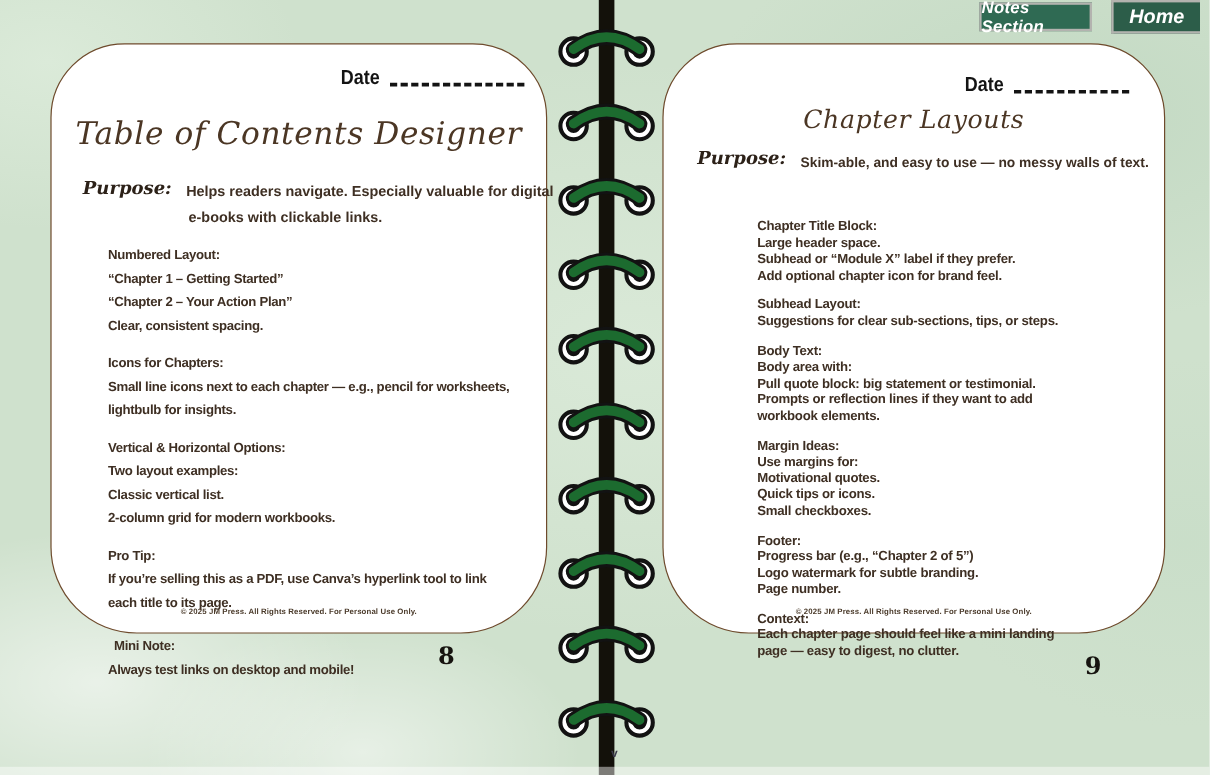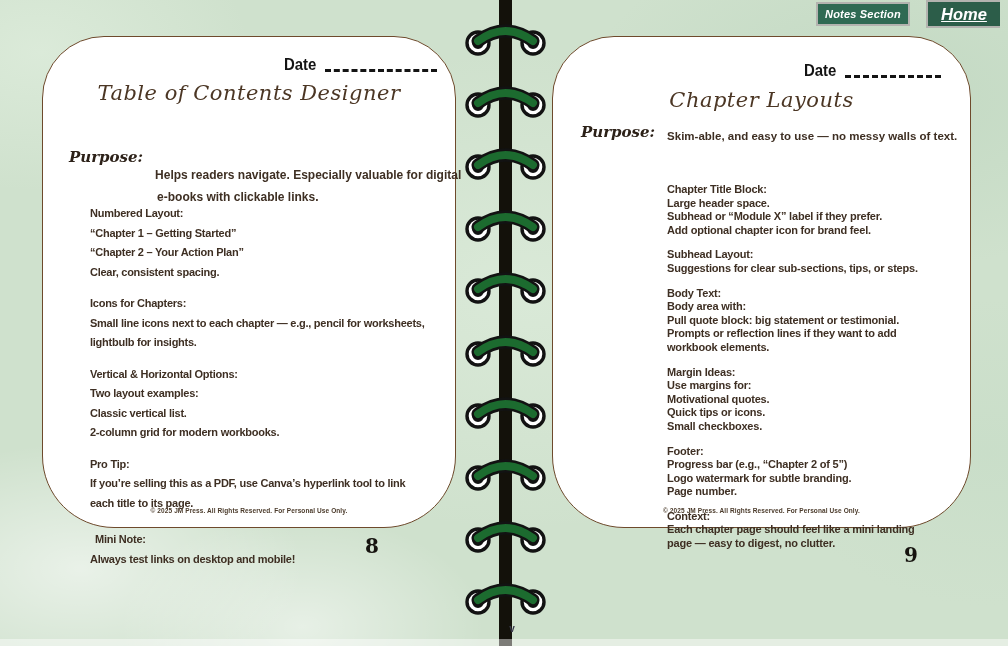--- a/index.html
+++ b/index.html
@@ -37,40 +37,40 @@
   }
   .date-line { border-bottom:3px dashed #141414; margin-left:4px; margin-bottom:3px; }
   .page.left  .date-line { width:112px; }
   .page.right .date-line { width:96px; }
 
   .page-title {
     position:absolute; width:100%; text-align:center;
     font-family:"DejaVu Serif", serif; font-style:italic;
     color:#4b3624; letter-spacing:0.5px;
   }
-  .page.left  .page-title { top:44px; font-size:21px; }
+  .page.left  .page-title { top:60px; font-size:26px; }
   .page.right .page-title { top:51px; font-size:21px; }
 
   .purpose-row { position:absolute; display:flex; }
   .page.left  .purpose-row { left:26px; top:111px; }
   .page.right .purpose-row { left:28px; top:86px; }
   .purpose-label {
     font-family:"DejaVu Serif", serif; font-style:italic; font-weight:bold;
     font-size:15px; color:#2c2118; margin-right:12px; white-space:nowrap;
   }
   .purpose-body { color:#3e2f23; font-weight:bold; white-space:nowrap; }
-  .page.left  .purpose-body { font-size:12px;margin-top:16px; }
+  .page.left  .purpose-body { font-size:12px; }
   .page.left  .purpose-body div { line-height:22px; }
   .page.left  .purpose-body div + div { margin-left:2px; }
   .page.right .purpose-body { font-size:11.5px; }
   .page.right .purpose-body div { line-height:27px; }
 
   .sections { position:absolute; }
   .page.left  .sections { left:47px; top:167px; }
-  .page.right .sections { left:78px; top:146px;margin-left:36px; }
+  .page.right .sections { left:78px; top:146px; }
   .section { }
   .page.left  .section { margin-bottom:12px; }
   .page.right .section { margin-bottom:11px; }
   .line { color:#3e2f23; font-weight:bold; white-space:nowrap; }
   .page.left  .line { font-size:11px; line-height:19.5px; letter-spacing:-0.25px; }
   .page.right .line { font-size:11px;  line-height:13.6px; letter-spacing:-0.2px; }
   .indent-sm { margin-left:5px; }
 
   .page-number {
     position:absolute; font-family:"DejaVu Serif", serif;
@@ -92,25 +92,25 @@
     font-size:10px; font-weight:bold; color:#3a3a4a; cursor:pointer;
   }
 
   
   .btn {
     position:absolute; display:flex; align-items:center; justify-content:center;
     color:#ffffff; border:2.5px solid #b3b3af; cursor:pointer;
   }
   .btn-notes {
     left:816px; top:2px; width:94px; height:24px; background:#2f6a53;
-    font-style:italic; font-weight:bold; font-size:11px; letter-spacing:0.2px;
+    font-style:italic; font-weight:bold; font-size:14px; letter-spacing:0.2px;
   }
   .btn-home {
     left:926px; top:0px; width:74px; height:28px; background:#2c5d49;
-    border-right:none; font-style:italic; font-weight:900; font-size:16.5px;text-decoration:underline;
+    border-right:none; font-style:italic; font-weight:900; font-size:16.5px;
   }
 </style>
 </head>
 <body>
 
 <div class="screen">
 
   <div class="btn btn-notes">Notes Section</div>
   <div class="btn btn-home">Home</div>
 

